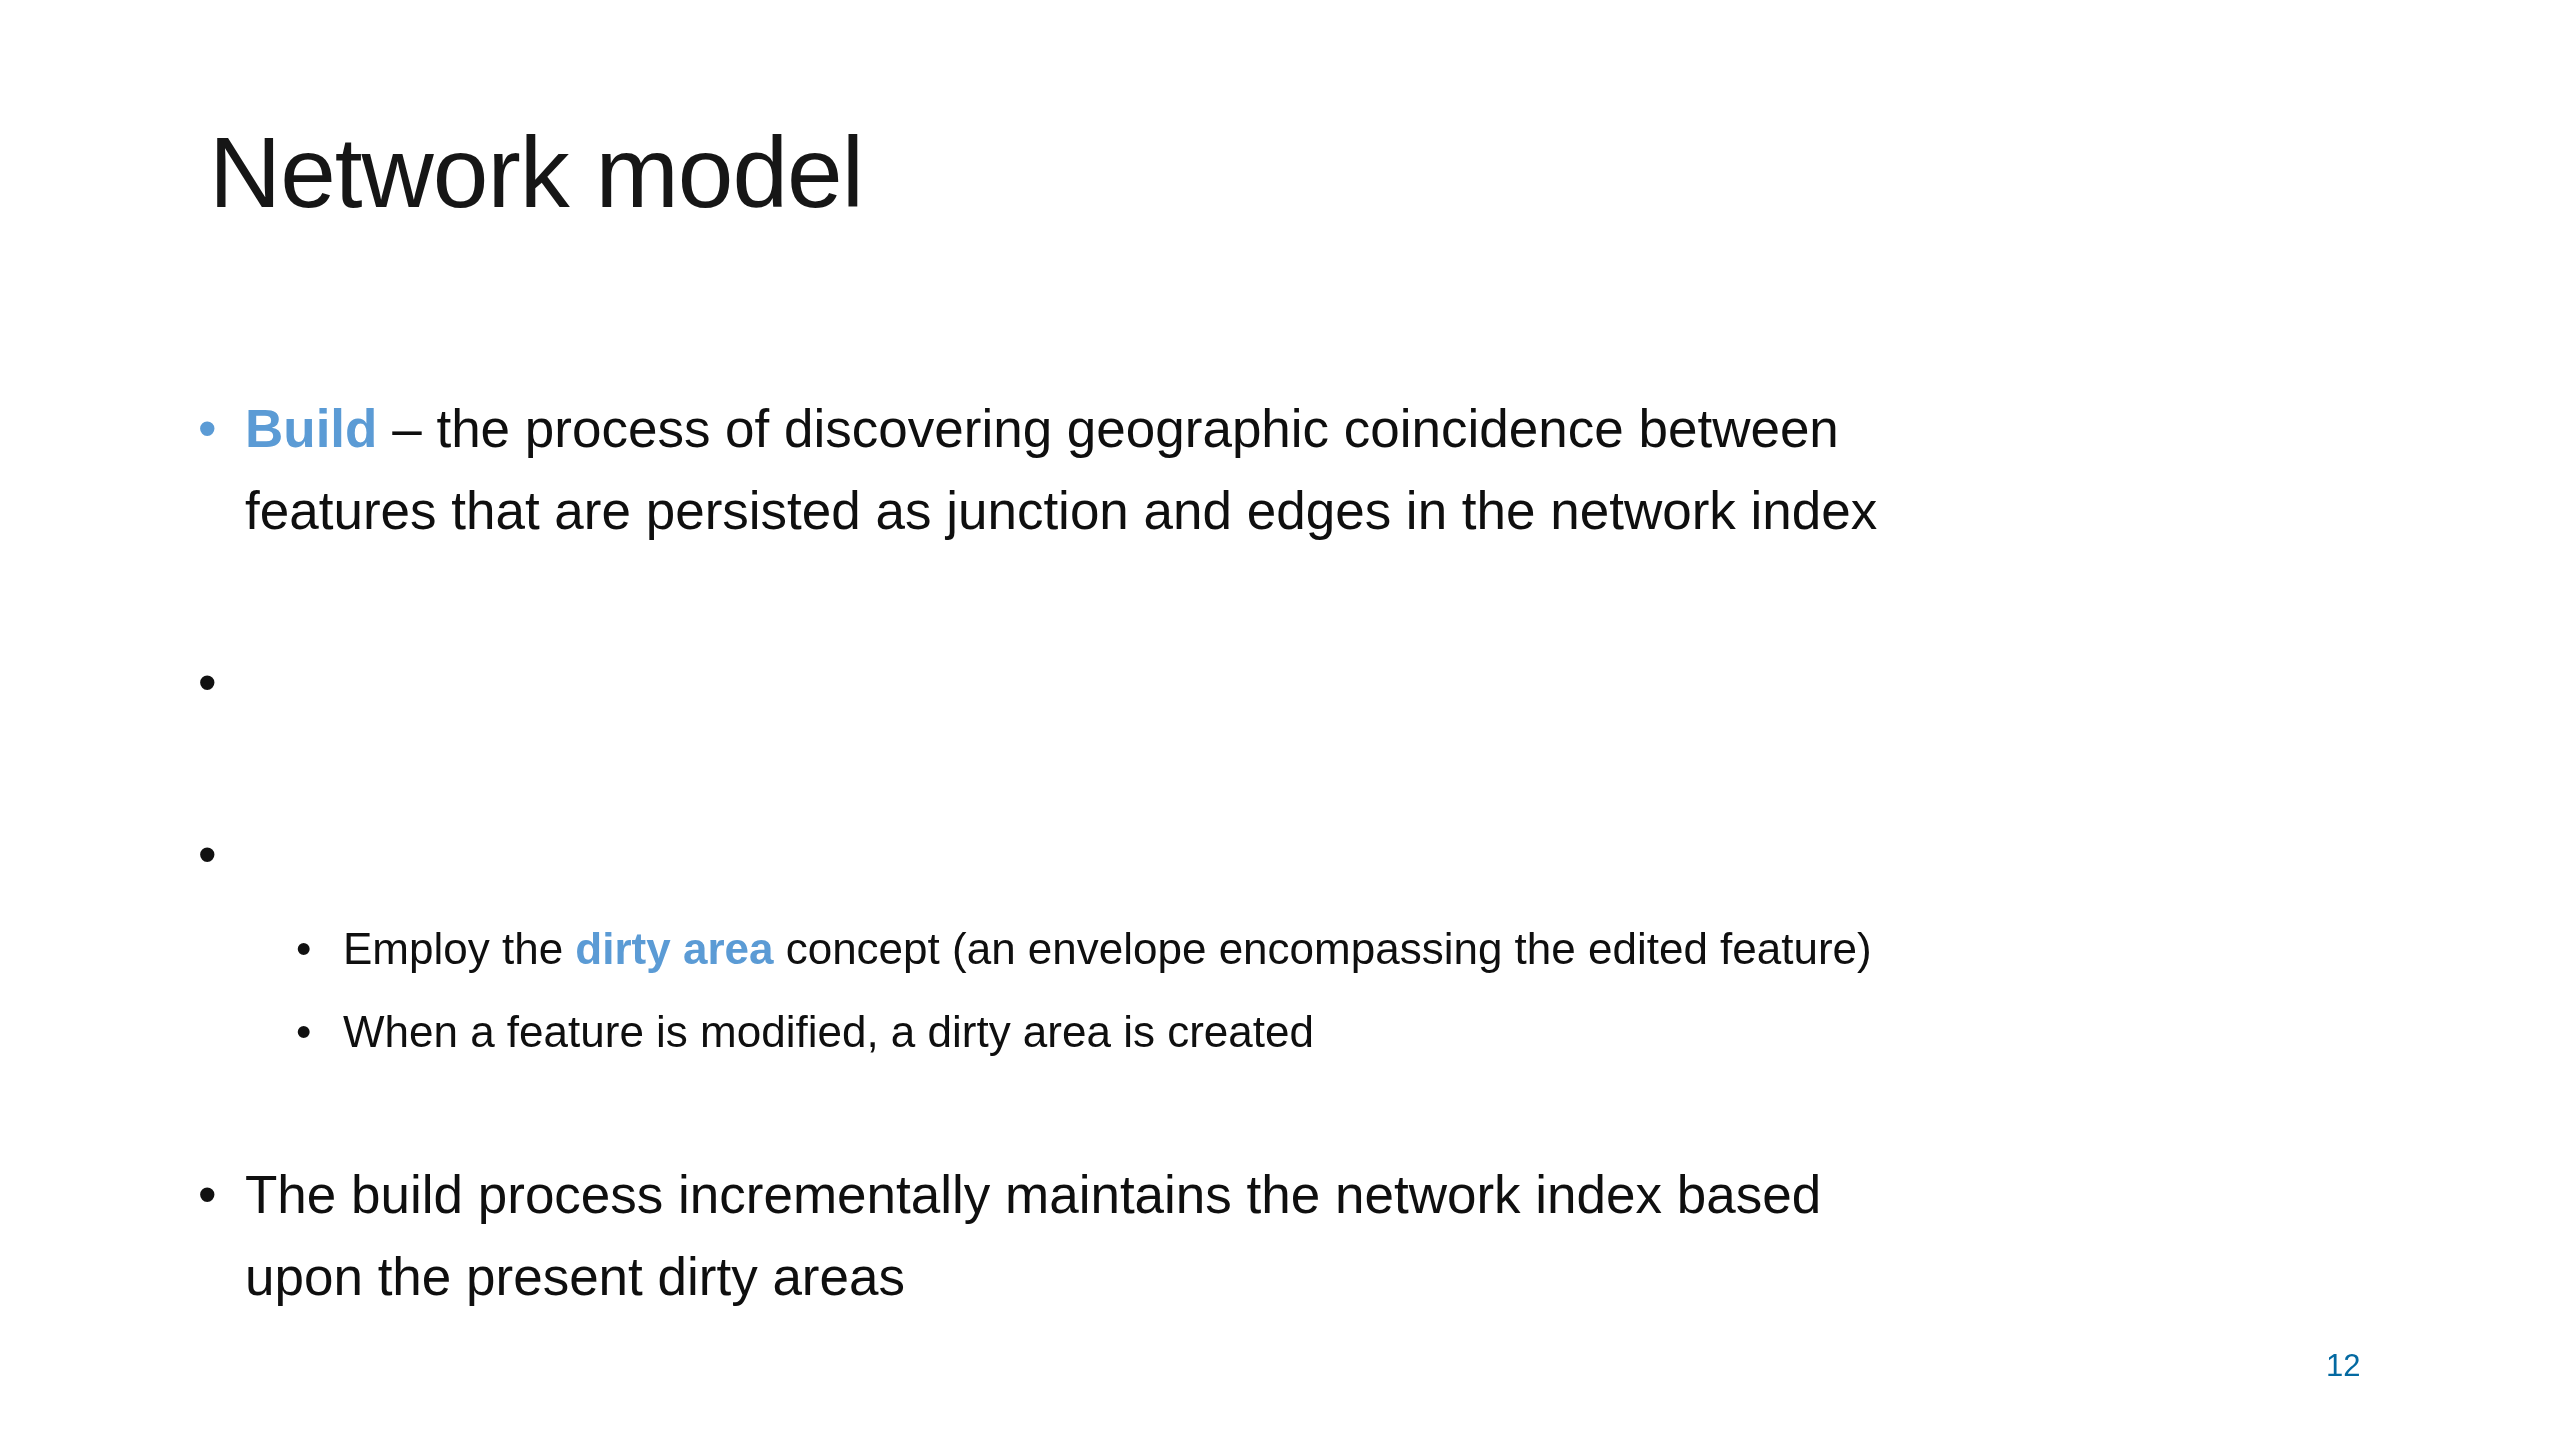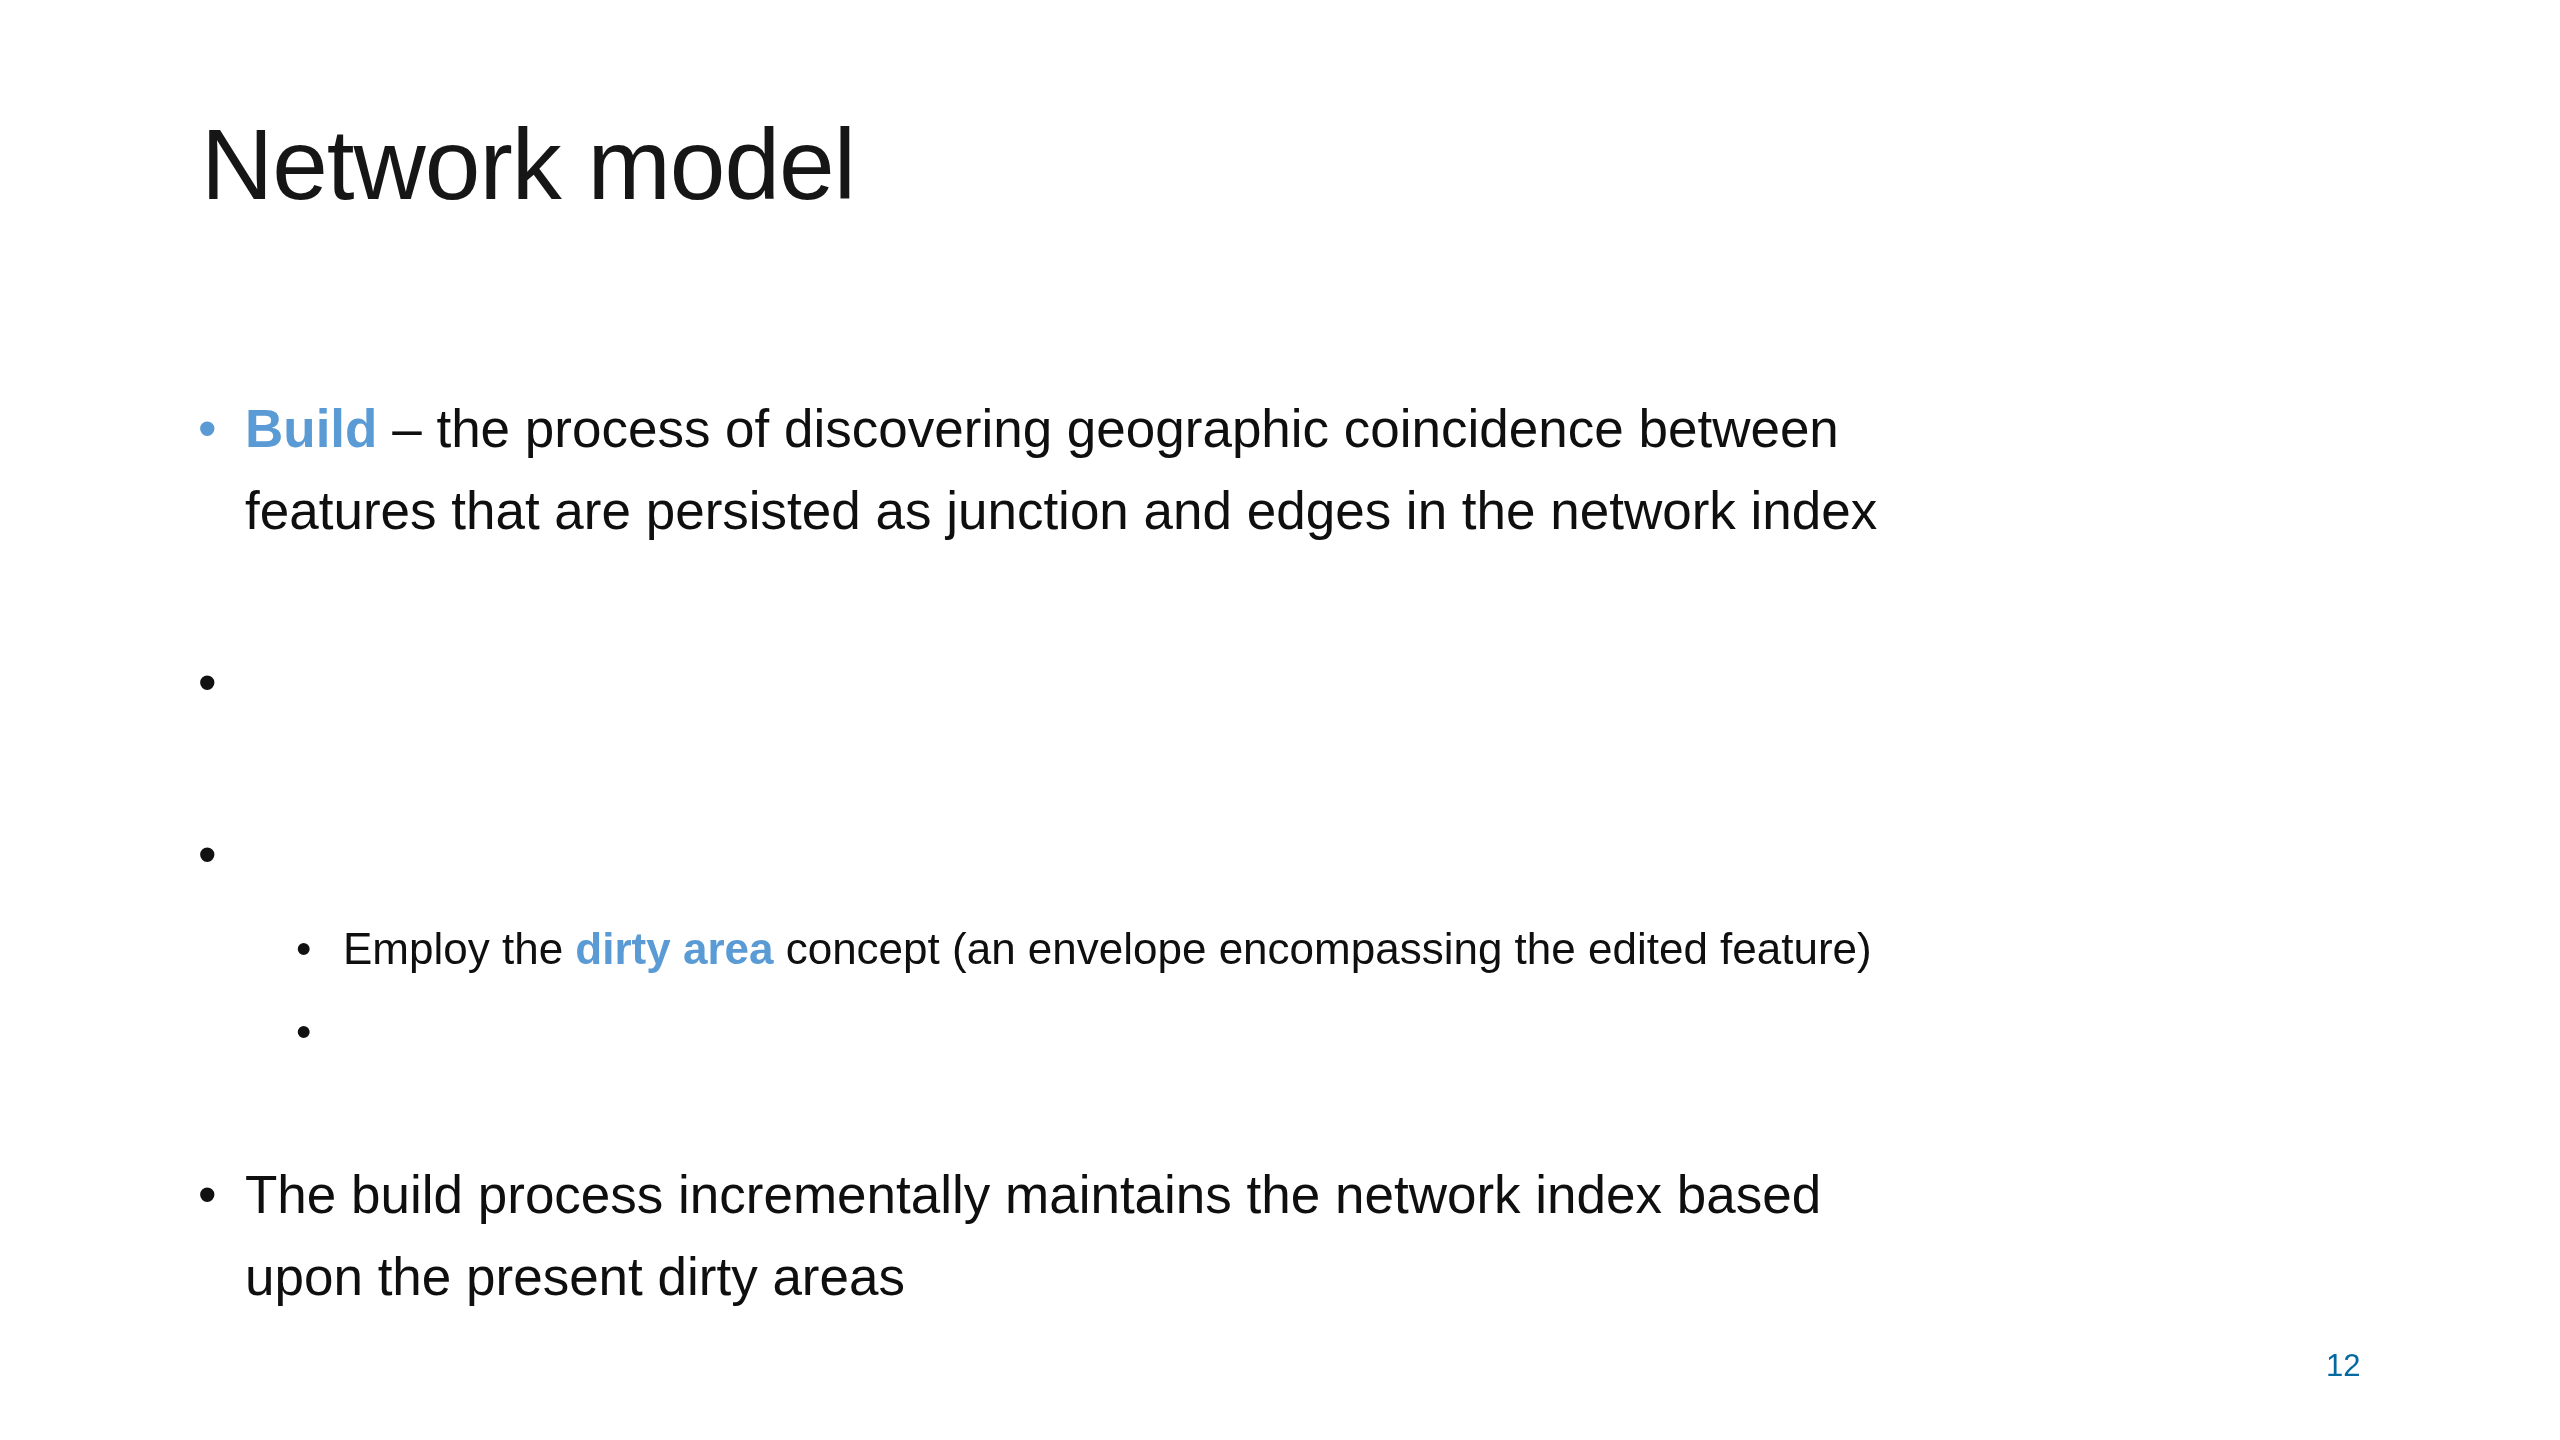--- a/index.html
+++ b/index.html
@@ -18,21 +18,21 @@
   }
   .title {
     position: absolute;
     left: 193px;
     top: 100px;
     font-size: 100px;
     font-weight: 400;
     letter-spacing: -1px;
     color: #161616;
     line-height: 1.12;
-    margin: 8px;
+    margin: 16px;
   }
   .subtitle {
     position: absolute;
     left: 196px;
     top: 238px;
     font-size: 47px;
     font-weight: 400;
     color: var(--accent, #5B9BD5);
     line-height: 1.3;
     margin: 0;
@@ -107,20 +107,21 @@
       </div>
       <div class="bullet level1">
         <span class="marker">•</span>
       </div>
       <div class="bullet level2">
         <span class="marker">•</span>
         <div class="bullet-text"><span>Employ the </span><span class="seg-accent-bold">dirty area</span><span> concept (an envelope encompassing the edited feature)</span></div>
       </div>
       <div class="bullet level2">
         <span class="marker">•</span>
+        <div class="bullet-text"><span>When a feature is modified, a dirty area is created</span></div>
       </div>
       <div class="bullet level1">
         <span class="marker">•</span>
         <div class="bullet-text"><span>The build process incrementally maintains the network index based
 upon the present dirty areas</span></div>
       </div>
     </div>
   <div class="page-number">12</div>
 </div>
 

